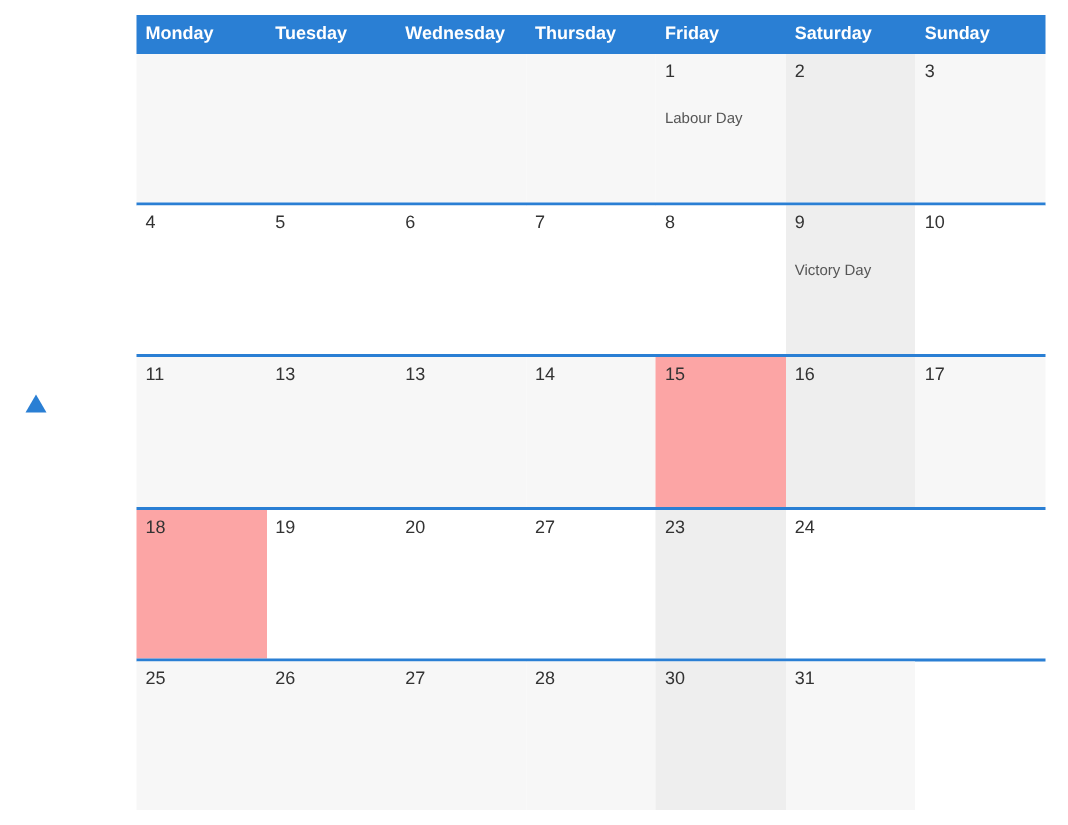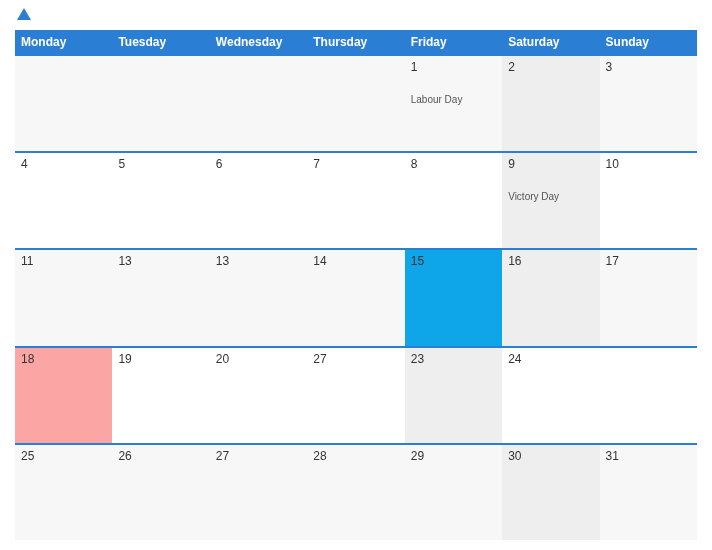--- a/index.html
+++ b/index.html
@@ -9,21 +9,21 @@
       background: #fff;
       font-family: Arial, sans-serif;
       overflow: hidden;
     }
 
     .page {
       width: 712px;
       height: 550px;
       padding: 10px 15px;
       display: flex;
-      flex-direction: column;
+      flex-direction: row;
     }
 
     
     .header {
       display: flex;
       align-items: center;
       justify-content: space-between;
       margin-bottom: 8px;
     }
 
@@ -229,21 +229,21 @@
           </div>
           <div class="cal-cell" style="background: rgb(247, 247, 247);">
             <span class="cal-day-num">13</span>
           </div>
           <div class="cal-cell" style="background: rgb(247, 247, 247);">
             <span class="cal-day-num">13</span>
           </div>
           <div class="cal-cell" style="background: rgb(247, 247, 247);">
             <span class="cal-day-num">14</span>
           </div>
-          <div class="cal-cell" style="background: #0ea5e9;">
+          <div class="cal-cell" style="background: #fca5a5;">
             <span class="cal-day-num">15</span>
           </div>
           <div class="cal-cell" style="background: rgb(238, 238, 238);">
             <span class="cal-day-num">16</span>
           </div>
           <div class="cal-cell" style="background: rgb(247, 247, 247);">
             <span class="cal-day-num">17</span>
           </div>
         </div>
         <div class="cal-week">
@@ -271,23 +271,20 @@
             <span class="cal-day-num">25</span>
           </div>
           <div class="cal-cell" style="background: rgb(247, 247, 247);">
             <span class="cal-day-num">26</span>
           </div>
           <div class="cal-cell" style="background: rgb(247, 247, 247);">
             <span class="cal-day-num">27</span>
           </div>
           <div class="cal-cell" style="background: rgb(247, 247, 247);">
             <span class="cal-day-num">28</span>
-          </div>
-          <div class="cal-cell" style="background: rgb(247, 247, 247);">
-            <span class="cal-day-num">29</span>
           </div>
           <div class="cal-cell" style="background: rgb(238, 238, 238);">
             <span class="cal-day-num">30</span>
           </div>
           <div class="cal-cell" style="background: rgb(247, 247, 247);">
             <span class="cal-day-num">31</span>
           </div>
         </div>
       </div>
   </div>

